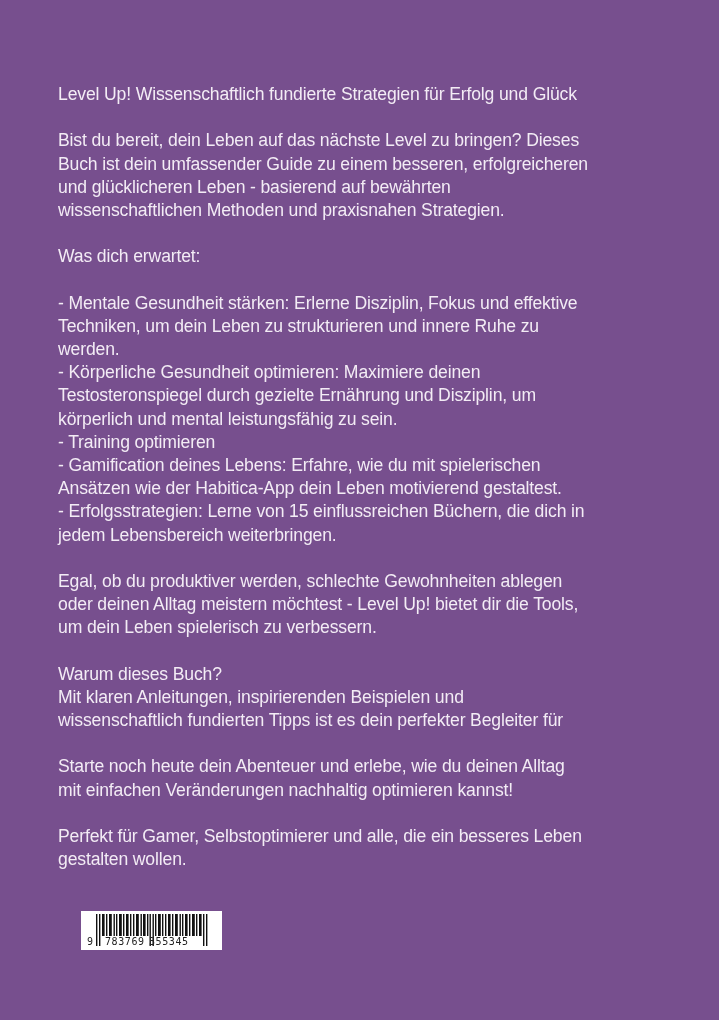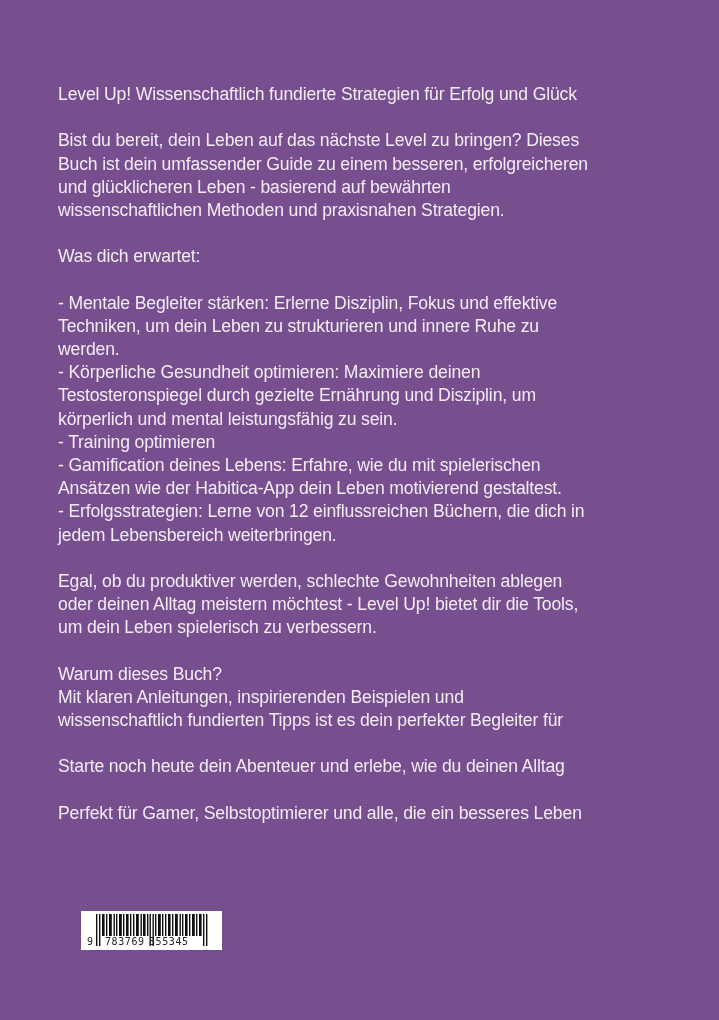--- a/index.html
+++ b/index.html
@@ -75,47 +75,49 @@
 
     <span class="line">Bist du bereit, dein Leben auf das nächste Level zu bringen? Dieses</span>
     <span class="line">Buch ist dein umfassender Guide zu einem besseren, erfolgreicheren</span>
     <span class="line">und glücklicheren Leben - basierend auf bewährten</span>
     <span class="line">wissenschaftlichen Methoden und praxisnahen Strategien.</span>
     <span class="blank"></span>
 
     <span class="line">Was dich erwartet:</span>
     <span class="blank"></span>
 
-    <span class="line">- Mentale Begleiter stärken: Erlerne Disziplin, Fokus und effektive</span>
+    <span class="line">- Mentale Gesundheit stärken: Erlerne Disziplin, Fokus und effektive</span>
     <span class="line">Techniken, um dein Leben zu strukturieren und innere Ruhe zu</span>
     <span class="line">werden.</span>
     <span class="line">- Körperliche Gesundheit optimieren: Maximiere deinen</span>
     <span class="line">Testosteronspiegel durch gezielte Ernährung und Disziplin, um</span>
     <span class="line">körperlich und mental leistungsfähig zu sein.</span>
     <span class="line">- Training optimieren</span>
     <span class="line">- Gamification deines Lebens: Erfahre, wie du mit spielerischen</span>
     <span class="line">Ansätzen wie der Habitica-App dein Leben motivierend gestaltest.</span>
-    <span class="line">- Erfolgsstrategien: Lerne von 12 einflussreichen Büchern, die dich in</span>
+    <span class="line">- Erfolgsstrategien: Lerne von 15 einflussreichen Büchern, die dich in</span>
     <span class="line">jedem Lebensbereich weiterbringen.</span>
     <span class="blank"></span>
 
     <span class="line">Egal, ob du produktiver werden, schlechte Gewohnheiten ablegen</span>
     <span class="line">oder deinen Alltag meistern möchtest - Level Up! bietet dir die Tools,</span>
     <span class="line">um dein Leben spielerisch zu verbessern.</span>
     <span class="blank"></span>
 
     <span class="line">Warum dieses Buch?</span>
     <span class="line">Mit klaren Anleitungen, inspirierenden Beispielen und</span>
     <span class="line">wissenschaftlich fundierten Tipps ist es dein perfekter Begleiter für</span>
     <span class="blank"></span>
 
     <span class="line">Starte noch heute dein Abenteuer und erlebe, wie du deinen Alltag</span>
+    <span class="line">mit einfachen Veränderungen nachhaltig optimieren kannst!</span>
     <span class="blank"></span>
 
     <span class="line">Perfekt für Gamer, Selbstoptimierer und alle, die ein besseres Leben</span>
+    <span class="line">gestalten wollen.</span>
   </div>
 
   <div class="barcode">
     <svg width="141" height="39" viewBox="0 0 141 39">
       <g fill="#111">
 
         <rect x="15" y="3" width="1.4" height="32"></rect>
         <rect x="18" y="3" width="1.4" height="32"></rect>
 
         <rect x="21" y="3" width="2.6" height="22"></rect>

